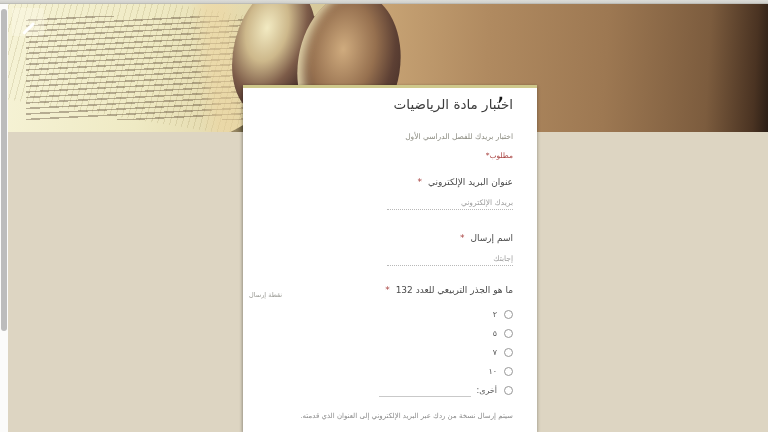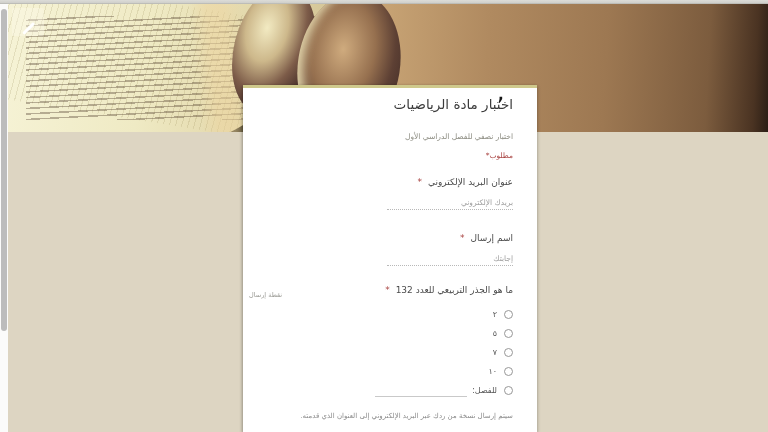--- a/index.html
+++ b/index.html
@@ -108,21 +108,21 @@
     <div class="hp-curl-right"></div>
     <button class="edit-btn">
       <span class="pencil"></span>
     </button>
   </div>
 
   <div class="card">
     <div class="card-accent"></div>
 
     <h1 class="abs form-title">اختبار مادة الرياضيات</h1>
-    <div class="abs form-desc">اختبار نصفي للفصل الدراسي الأول</div>
+    <div class="abs form-desc">اختبار بريدك للفصل الدراسي الأول</div>
     <div class="abs required-note">مطلوب*</div>
 
     <div class="abs fld-label email-label">
       <span>عنوان البريد الإلكتروني</span>
       <span class="ast">*</span>
     </div>
     <input class="fld-input abs email-input" type="text" placeholder="بريدك الإلكتروني" style="">
 
     <div class="abs fld-label name-label">
       <span>اسم إرسال</span>
@@ -148,21 +148,21 @@
       <div class="opt-row">
         <span class="radio"></span>
         <span class="opt-label">٧</span>
       </div>
       <div class="opt-row">
         <span class="radio"></span>
         <span class="opt-label">١٠</span>
       </div>
       <div class="opt-row">
         <span class="radio"></span>
-        <span class="opt-label">للفصل:</span>
+        <span class="opt-label">أخرى:</span>
         <input class="other-input" type="text" style="">
       </div>
     </div>
 
     <div class="abs footer-note">سيتم إرسال نسخة من ردك عبر البريد الإلكتروني إلى العنوان الذي قدمته.</div>
   </div>
 
   <span class="mouse-cursor">,</span>
 
 </div>

